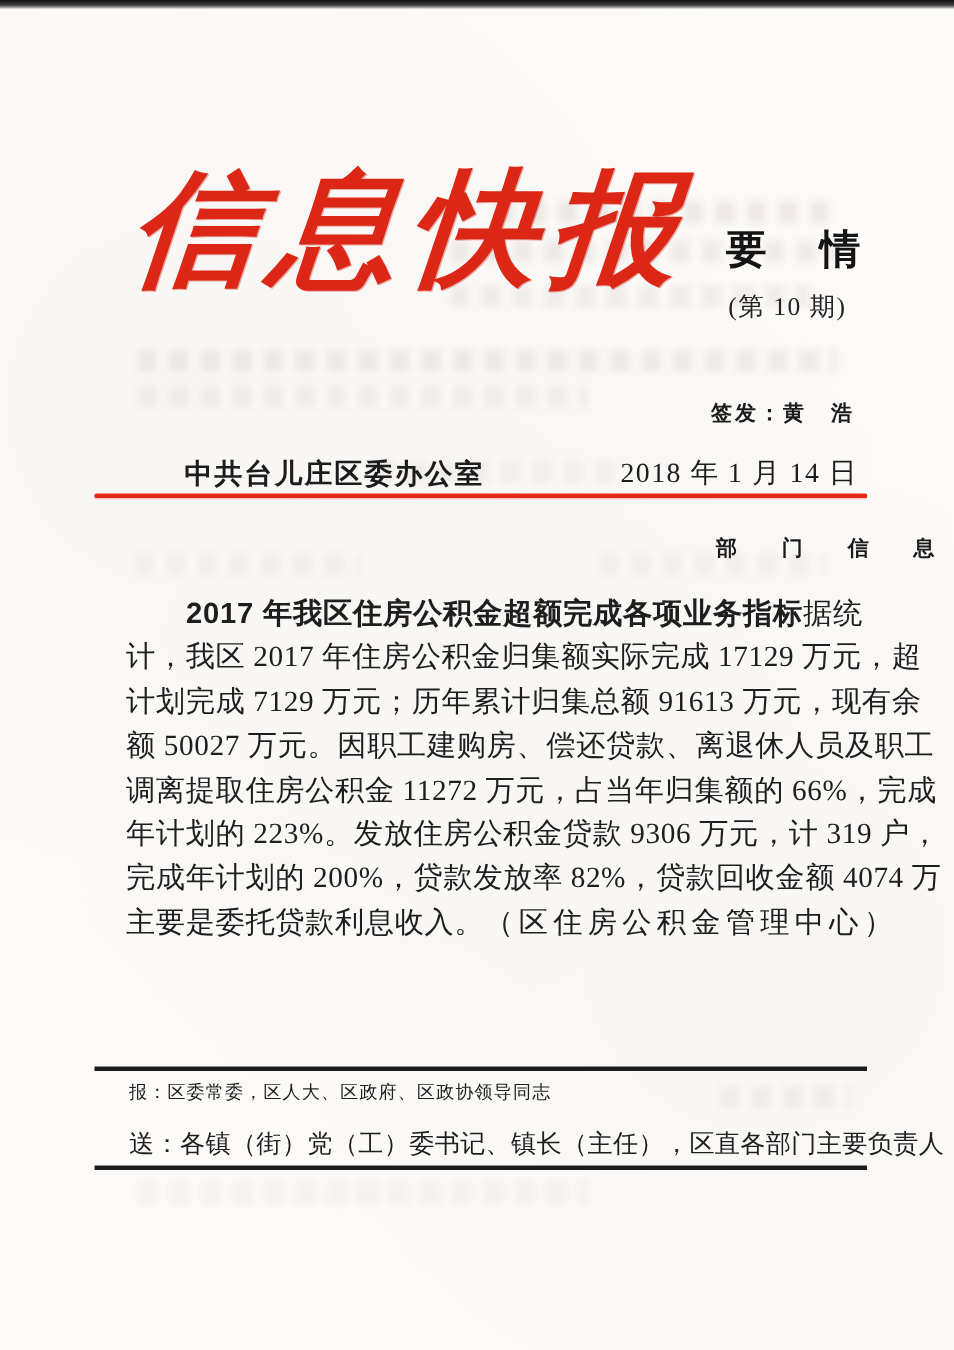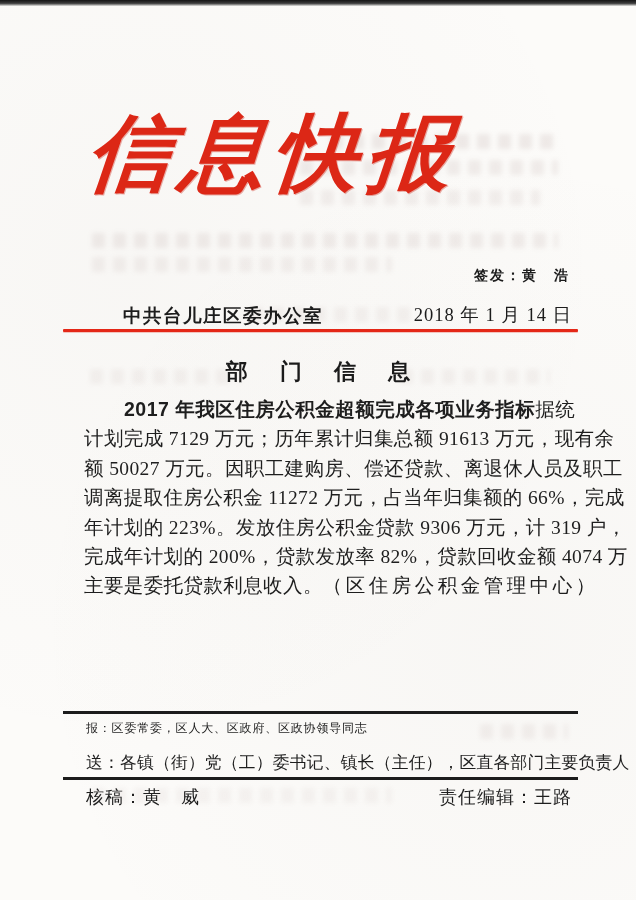--- a/index.html
+++ b/index.html
@@ -62,23 +62,23 @@
   .date{
     position:absolute;right:64px;top:302px;
     font-size:18.5px;letter-spacing:1px;color:#1c1c1c;white-space:pre;
   }
   .rule-red{
     position:absolute;left:63px;top:329px;width:515px;height:3px;
     background:#e42717;border-radius:1px;
     box-shadow:0 1px 0 rgba(228,39,23,0.25);
   }
   .section-title{
-    position:absolute;left:0;top:357px;width:636px;text-align:center;
+    position:absolute;left:0;top:357px;width:636px;text-align:right;
     font-family:"Liberation Sans","DejaVu Sans",sans-serif;
-    font-weight:bold;font-size:22px;color:#1b1b1b;
+    font-weight:bold;font-size:14px;color:#1b1b1b;
     letter-spacing:13px;text-indent:13px;white-space:pre;
   }
   .body-text{
     position:absolute;left:84px;top:395px;width:478px;
     font-size:19.5px;line-height:29.4px;color:#1e1e1e;
   }
   .body-line{
     height:29.4px;white-space:nowrap;
     text-align:justify;text-align-last:justify;
     letter-spacing:0.4px;
@@ -129,46 +129,47 @@
   <div class="bleed" style="left:300px;top:190px;width:240px;opacity:.12"></div>
   <div class="bleed" style="left:92px;top:233px;width:466px;opacity:.14"></div>
   <div class="bleed" style="left:92px;top:257px;width:300px;opacity:.11"></div>
   <div class="bleed" style="left:250px;top:307px;width:165px;opacity:.09"></div>
   <div class="bleed" style="left:90px;top:369px;width:150px;opacity:.09"></div>
   <div class="bleed" style="left:400px;top:369px;width:150px;opacity:.09"></div>
   <div class="bleed" style="left:480px;top:724px;width:88px;opacity:.11"></div>
   <div class="bleed" style="left:92px;top:788px;width:300px;opacity:.08"></div>
 
   <div class="masthead-title">信息快报</div>
+  <div class="masthead-right">
+    <div class="masthead-keyword">要 情</div>
+    <div class="masthead-issue">(第 10 期)</div>
+  </div>
 
   <div class="issuer">签发：黄　浩</div>
   <div class="org">中共台儿庄区委办公室</div>
   <div class="date">2018 年 1 月 14 日</div>
 
   <div class="rule-red"></div>
 
   <div class="section-title">部 门 信 息</div>
 
   <div class="body-text">
     <div class="body-line flex">
       <span><span class="headline-indent"></span><span class="headline-bold">2017 年我区住房公积金超额完成各项业务指标</span></span>
       <span class="headline-tail">据统</span>
     </div>
+    <div class="body-line">计，我区 2017 年住房公积金归集额实际完成 17129 万元，超</div>
     <div class="body-line">计划完成 7129 万元；历年累计归集总额 91613 万元，现有余</div>
     <div class="body-line">额 50027 万元。因职工建购房、偿还贷款、离退休人员及职工</div>
     <div class="body-line">调离提取住房公积金 11272 万元，占当年归集额的 66%，完成</div>
     <div class="body-line">年计划的 223%。发放住房公积金贷款 9306 万元，计 319 户，</div>
     <div class="body-line">完成年计划的 200%，贷款发放率 82%，贷款回收金额 4074 万</div>
     <div class="body-line flex">
       <span>主要是委托贷款利息收入。</span>
       <span class="attribution">（区住房公积金管理中心）</span>
     </div>
   </div>
 
   <div class="rule-black rule-top"></div>
   <div class="footer-report">报：区委常委，区人大、区政府、区政协领导同志</div>
   <div class="footer-send">送：各镇（街）党（工）委书记、镇长（主任），区直各部门主要负责人</div>
   <div class="rule-black rule-mid"></div>
-  <div class="footer-bottom">
-    <span>核稿：黄　威</span>
-    <span>责任编辑：王路</span>
-  </div>
 </div>
 
 </body></html>

